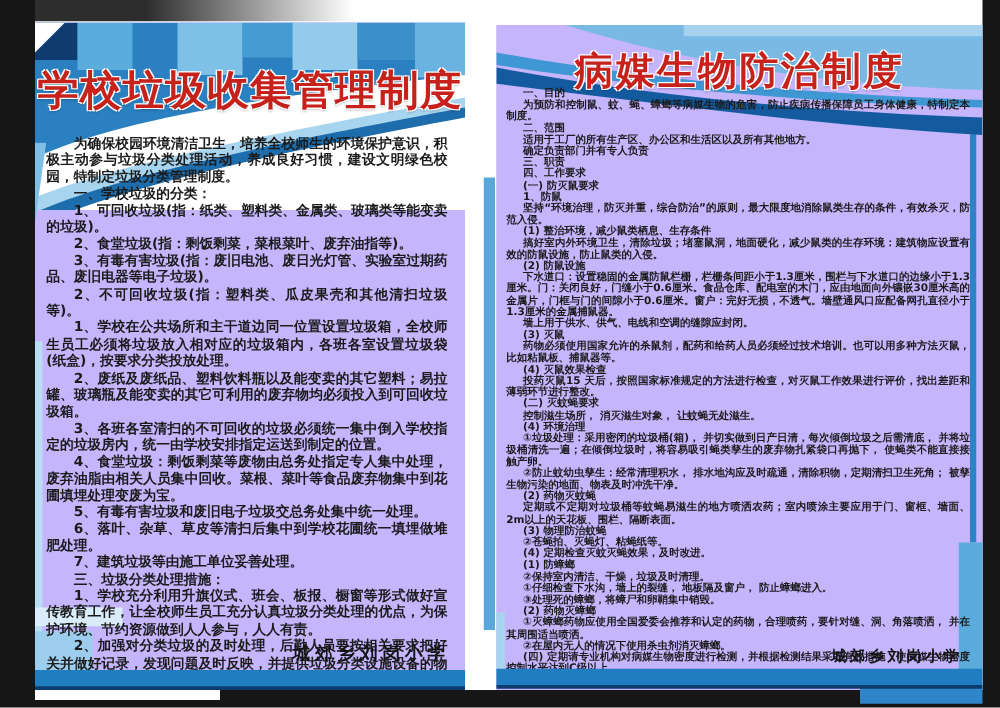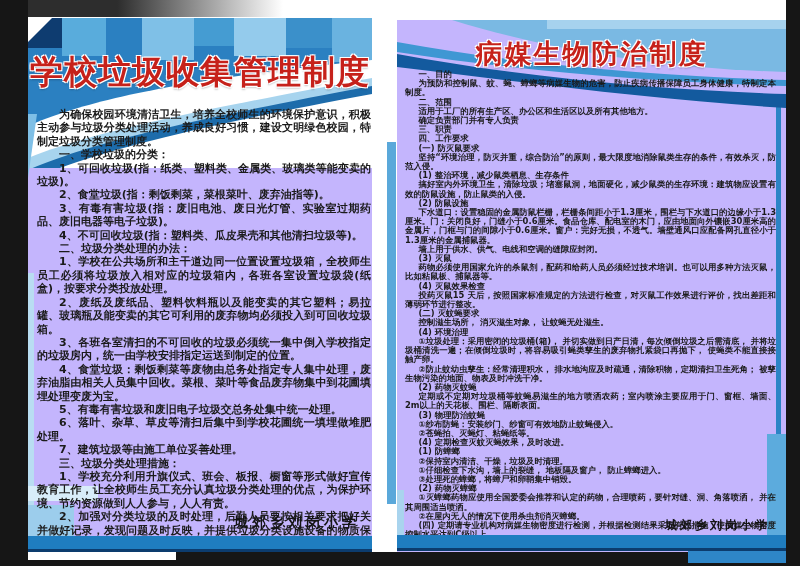--- a/index.html
+++ b/index.html
@@ -14,23 +14,23 @@
   .poster{position:absolute;background:#c4b5fd;overflow:hidden;}
   .poster-left{left:28px;top:18px;width:344px;height:534px;}
   .poster-right{left:397px;top:20px;width:389px;height:532px;}
   .hdr-svg{position:absolute;left:0;top:0;z-index:1;}
   .poster-title{
     position:absolute;left:0;right:0;text-align:center;z-index:2;
     font-weight:bold;color:#c6211a;
     text-shadow:-1px -1px 0 #fff,1px -1px 0 #fff,-1px 1px 0 #fff,1px 1px 0 #fff,0 2px 2px rgba(0,0,0,.25);
   }
   .title-left{top:32px;font-size:33px;letter-spacing:1px;}
-  .title-right{top:16px;font-size:27px;letter-spacing:2px;}
+  .title-right{top:16px;font-size:31px;letter-spacing:2px;}
   .poster-body{position:absolute;z-index:3;color:#1b1b1b;font-weight:700;text-align:justify;}
-  .body-left{left:9px;right:1px;top:90px;font-size:11px;line-height:13.4px;}
+  .body-left{left:9px;right:14px;top:90px;font-size:11px;line-height:13.4px;}
   .body-left p{margin:0;text-indent:2em;}
   .body-right{left:8px;right:10px;top:50px;font-size:8.4px;line-height:9.2px;}
   .body-right p{margin:0;text-indent:1.6em;}
   .signature{position:absolute;z-index:4;color:#141414;font-weight:bold;}
   .sig-left{right:12px;top:496px;font-size:14px;letter-spacing:4px;}
   .sig-right{right:16px;top:497px;font-size:12px;letter-spacing:3px;}
   .band{position:absolute;left:0;right:0;height:14px;background:#1f7dc0;z-index:5;}
   .band-left{top:518px;}
   .band-right{top:515px;}
   .band-edge{position:absolute;left:0;right:0;height:3px;background:#0c3c6e;z-index:5;}
@@ -76,22 +76,21 @@
   <div class="wedge"></div>
   <div class="side-bar"></div>
   <div class="bl-rect1"></div>
   <div class="bl-rect2"></div>
   <div class="poster-body body-left">
       <p>为确保校园环境清洁卫生，培养全校师生的环境保护意识，积极主动参与垃圾分类处理活动，养成良好习惯，建设文明绿色校园，特制定垃圾分类管理制度。</p>
       <p>一、学校垃圾的分类：</p>
       <p>1、可回收垃圾(指：纸类、塑料类、金属类、玻璃类等能变卖的垃圾)。</p>
       <p>2、食堂垃圾(指：剩饭剩菜，菜根菜叶、废弃油指等)。</p>
       <p>3、有毒有害垃圾(指：废旧电池、废日光灯管、实验室过期药品、废旧电器等电子垃圾)。</p>
-      <p>4、不可回收垃圾(指：塑料类、瓜皮果壳和其他清扫垃圾等)。</p>
-      <p>二、垃圾分类处理的办法：</p>
+      <p>2、不可回收垃圾(指：塑料类、瓜皮果壳和其他清扫垃圾等)。</p>
       <p>1、学校在公共场所和主干道边同一位置设置垃圾箱，全校师生员工必须将垃圾放入相对应的垃圾箱内，各班各室设置垃圾袋(纸盒)，按要求分类投放处理。</p>
       <p>2、废纸及废纸品、塑料饮料瓶以及能变卖的其它塑料；易拉罐、玻璃瓶及能变卖的其它可利用的废弃物均必须投入到可回收垃圾箱。</p>
       <p>3、各班各室清扫的不可回收的垃圾必须统一集中倒入学校指定的垃圾房内，统一由学校安排指定运送到制定的位置。</p>
       <p>4、食堂垃圾：剩饭剩菜等废物由总务处指定专人集中处理，废弃油脂由相关人员集中回收。菜根、菜叶等食品废弃物集中到花圃填埋处理变废为宝。</p>
       <p>5、有毒有害垃圾和废旧电子垃圾交总务处集中统一处理。</p>
       <p>6、落叶、杂草、草皮等清扫后集中到学校花圃统一填埋做堆肥处理。</p>
       <p>7、建筑垃圾等由施工单位妥善处理。</p>
       <p>三、垃圾分类处理措施：</p>
       <p>1、学校充分利用升旗仪式、班会、板报、橱窗等形式做好宣传教育工作，让全校师生员工充分认真垃圾分类处理的优点，为保护环境、节约资源做到人人参与，人人有责。</p>
       <p>2、加强对分类垃圾的及时处理，后勤人员要按相关要求把好关并做好记录，发现问题及时反映，并提供垃圾分类设施设备的物质保障。</p>
@@ -112,39 +111,39 @@
   <div class="br-side"></div>
   <div class="poster-body body-right">
       <p>一、目的</p>
       <p>为预防和控制鼠、蚊、蝇、蟑螂等病媒生物的危害，防止疾病传播保障员工身体健康，特制定本制度。</p>
       <p>二、范围</p>
       <p>适用于工厂的所有生产区、办公区和生活区以及所有其他地方。</p>
       <p>确定负责部门并有专人负责</p>
       <p>三、职责</p>
       <p>四、工作要求</p>
       <p>(一) 防灭鼠要求</p>
+      <p>1、防鼠</p>
       <p>坚持“环境治理，防灭并重，综合防治”的原则，最大限度地消除鼠类生存的条件，有效杀灭，防范入侵。</p>
       <p>(1) 整治环境，减少鼠类栖息、生存条件</p>
       <p>搞好室内外环境卫生，清除垃圾；堵塞鼠洞，地面硬化，减少鼠类的生存环境：建筑物应设置有效的防鼠设施，防止鼠类的入侵。</p>
       <p>(2) 防鼠设施</p>
       <p>下水道口：设置稳固的金属防鼠栏栅，栏栅条间距小于1.3厘米，围栏与下水道口的边缘小于1.3厘米。门：关闭良好，门缝小于0.6厘米。食品仓库、配电室的木门，应由地面向外镶嵌30厘米高的金属片，门框与门的间隙小于0.6厘米。窗户：完好无损，不透气。墙壁通风口应配备网孔直径小于 1.3厘米的金属捕鼠器。</p>
       <p>墙上用于供水、供气、电线和空调的缝隙应封闭。</p>
       <p>(3) 灭鼠</p>
       <p>药物必须使用国家允许的杀鼠剂，配药和给药人员必须经过技术培训。也可以用多种方法灭鼠，比如粘鼠板、捕鼠器等。</p>
       <p>(4) 灭鼠效果检查</p>
       <p>投药灭鼠15 天后，按照国家标准规定的方法进行检查，对灭鼠工作效果进行评价，找出差距和薄弱环节进行整改。</p>
       <p>(二) 灭蚊蝇要求</p>
       <p>控制滋生场所， 消灭滋生对象， 让蚊蝇无处滋生。</p>
       <p>(4) 环境治理</p>
       <p>①垃圾处理：采用密闭的垃圾桶(箱)， 并切实做到日产日清，每次倾倒垃圾之后需清底， 并将垃圾桶清洗一遍；在倾倒垃圾时，将容易吸引蝇类孳生的废弃物扎紧袋口再抛下， 使蝇类不能直接接触产卵。</p>
       <p>②防止蚊幼虫孳生：经常清理积水， 排水地沟应及时疏通，清除积物，定期清扫卫生死角； 被孳生物污染的地面、物表及时冲洗干净。</p>
       <p>(2) 药物灭蚊蝇</p>
       <p>定期或不定期对垃圾桶等蚊蝇易滋生的地方喷洒农药；室内喷涂主要应用于门、窗框、墙面、2m以上的天花板、围栏、隔断表面。</p>
       <p>(3) 物理防治蚊蝇</p>
-      <p>①纱布防蝇：安装纱门、纱窗可有效地防止蚊蝇侵入。</p>
       <p>②苍蝇拍、灭蝇灯、粘蝇纸等。</p>
       <p>(4) 定期检查灭蚊灭蝇效果，及时改进。</p>
       <p>(1) 防蟑螂</p>
       <p>②保持室内清洁、干燥，垃圾及时清理。</p>
       <p>①仔细检查下水沟，墙上的裂缝， 地板隔及窗户， 防止蟑螂进入。</p>
       <p>③处理死的蟑螂，将蟑尸和卵鞘集中销毁。</p>
       <p>(2) 药物灭蟑螂</p>
       <p>①灭蟑螂药物应使用全国爱委会推荐和认定的药物，合理喷药，要针对缝、洞、角落喷洒， 并在其周围适当喷洒。</p>
       <p>②在屋内无人的情况下使用杀虫剂消灭蟑螂。</p>
       <p>(四) 定期请专业机构对病媒生物密度进行检测，并根据检测结果采取有效措施，使病媒生物密度控制水平达到C级以上。</p>

